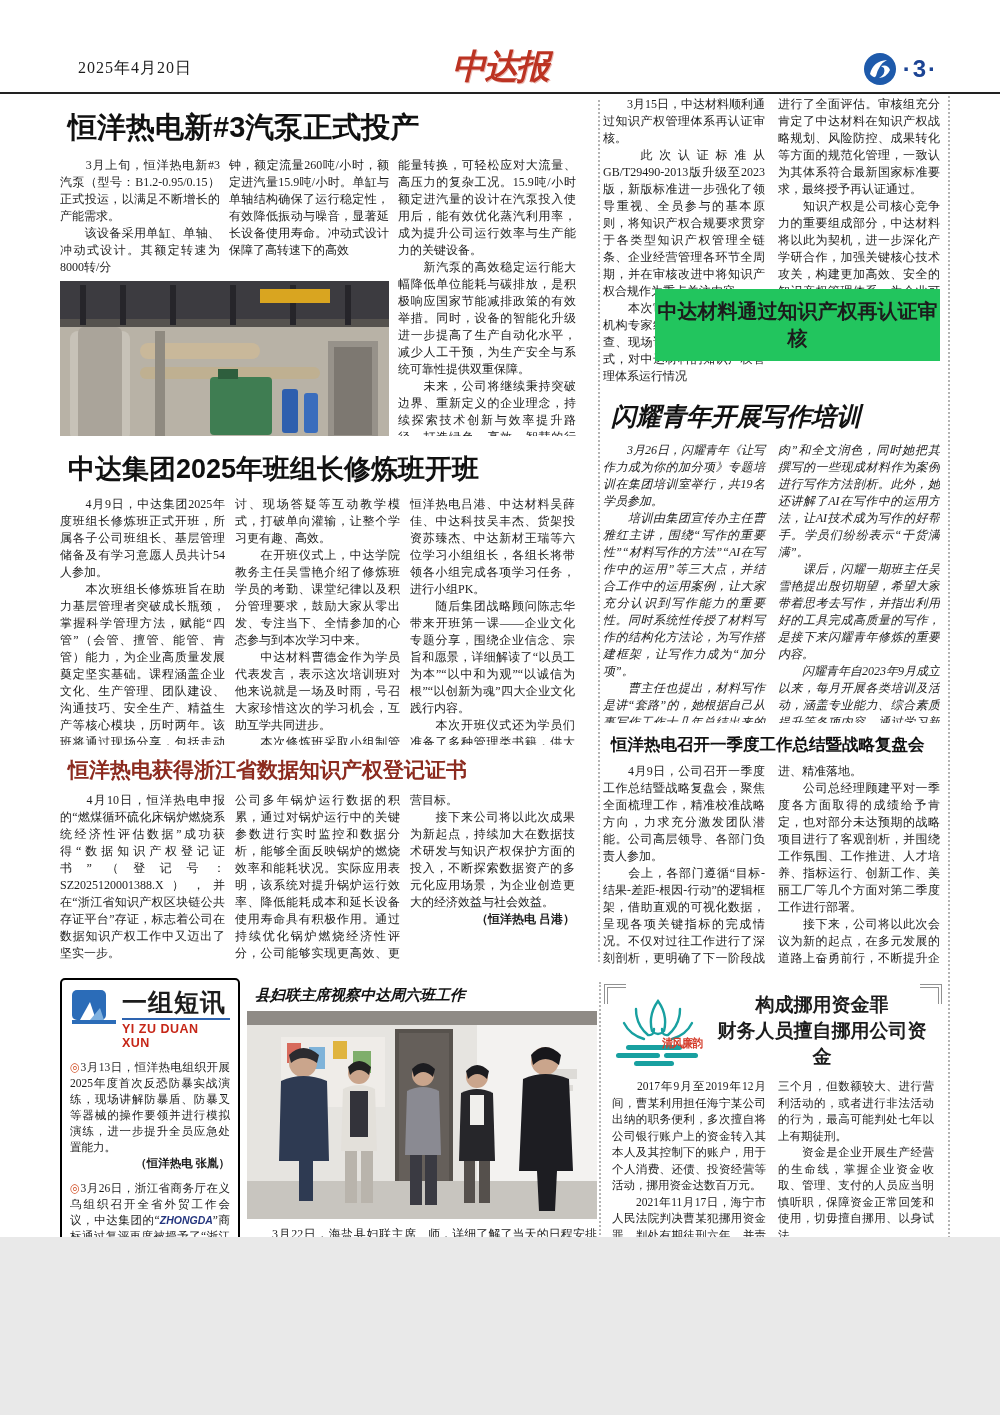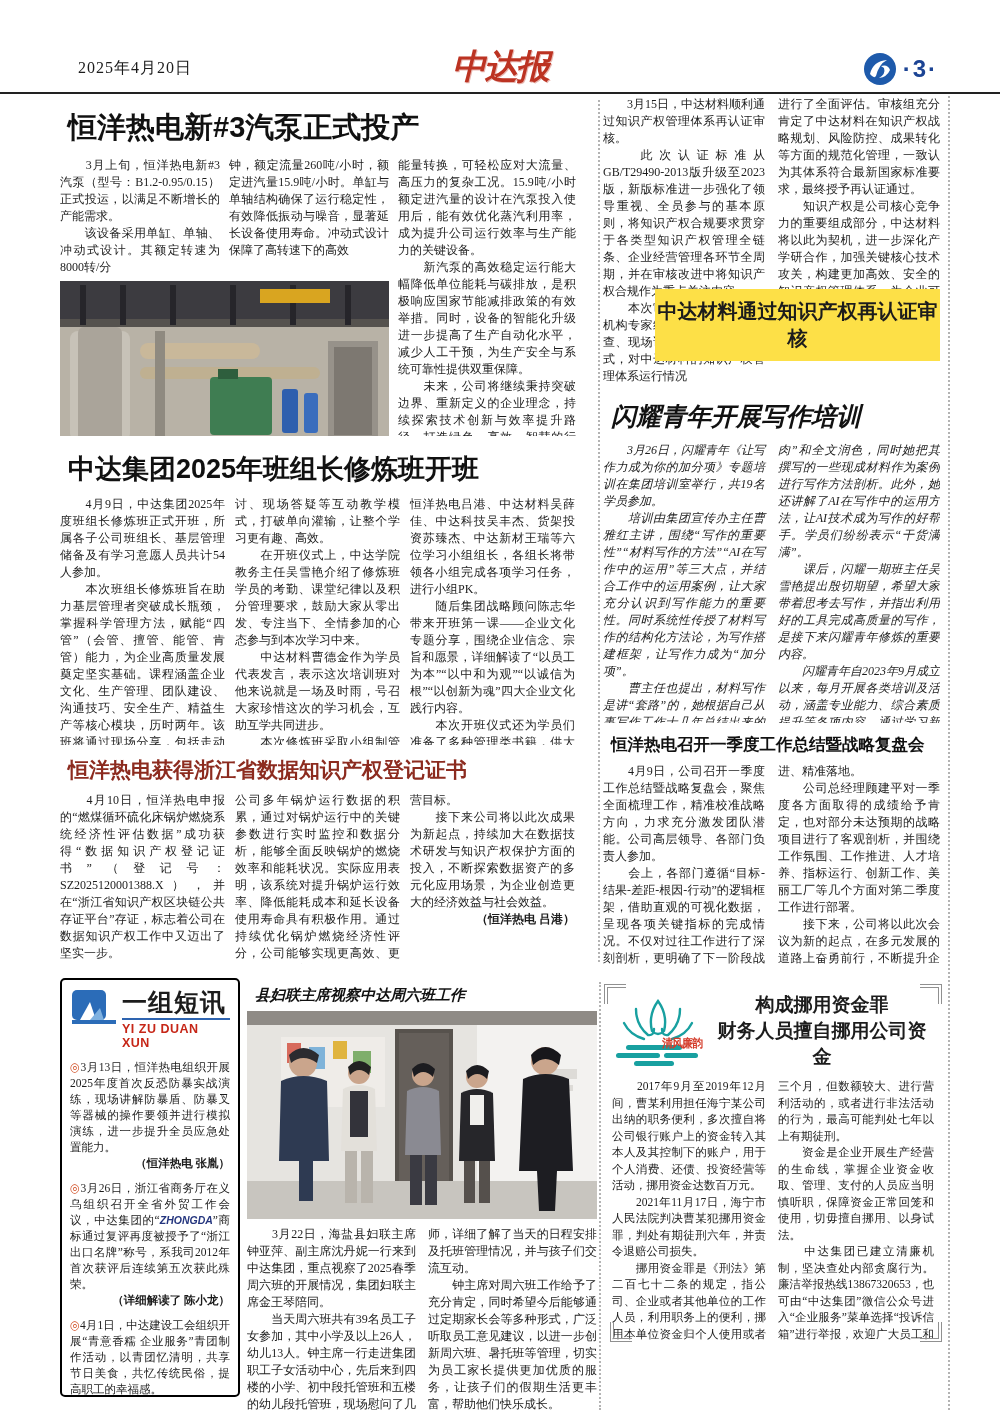--- a/index.html
+++ b/index.html
@@ -1,16 +1,16 @@
 <!DOCTYPE html>
 <html><head>
 <meta charset="utf-8">
 <style>
   html,body{margin:0;padding:0;background:#e9e9e9;}
-  .page{position:relative;width:1000px;height:1415px;background:#ffffff;margin:0 auto;
+  .page{position:relative;width:1000px;height:1237px;background:#ffffff;margin:0 auto;
         font-family:"Liberation Serif","DejaVu Serif",serif;color:#1c1c1c;overflow:hidden;}
   
   .hdr-date{position:absolute;left:78px;top:58px;font-size:16px;letter-spacing:1px;}
   .masthead{position:absolute;left:0;right:0;top:44px;text-align:center;
             font-size:34px;font-weight:bold;font-style:italic;color:#bc3322;letter-spacing:-2px;
             text-shadow:1px 1px 0 rgba(188,51,34,.35);}
   .pageinfo{position:absolute;right:62px;top:52px;display:flex;align-items:center;gap:6px;}
   .pagenum{font-size:24px;font-weight:bold;color:#1c4494;letter-spacing:2px;font-family:"Liberation Sans",sans-serif;}
   .headrule{position:absolute;left:0;right:0;top:92px;height:2px;background:#222;}
   
@@ -36,21 +36,21 @@
   .a4 .cols{gap:10px;}
   
   .a6{left:60px;top:748px;width:516px;height:216px;}
   .a6 h2{font-size:21px;margin-bottom:8px;color:#8c2b1f;}
   .a6 .coltext{width:165px;}
   .a6 .cols{gap:10px;}
   
   .a2{left:603px;top:96px;width:337px;height:293px;}
   .a2 .coltext{width:162px;}
   .a2 .cols{gap:3px;justify-content:space-between;}
-  .a2-title{position:absolute;left:52px;right:0;top:193px;background:#fde047;
+  .a2-title{position:absolute;left:52px;right:0;top:193px;background:#22c55e;
             font-family:Liberation Serif, serif;font-weight:900;
             font-size:20px;text-align:center;padding:9px 0;}
   
   .a3{left:603px;top:392px;width:337px;height:331px;font-style:italic;}
   .a3 h2{font-size:25px;margin-bottom:9px;}
   .a3 .coltext{width:162px;}
   .a3 .cols{gap:13px;}
   
   .a5{left:603px;top:726px;width:337px;height:239px;}
   .a5 h2{font-size:16.5px;margin-bottom:7px;}

